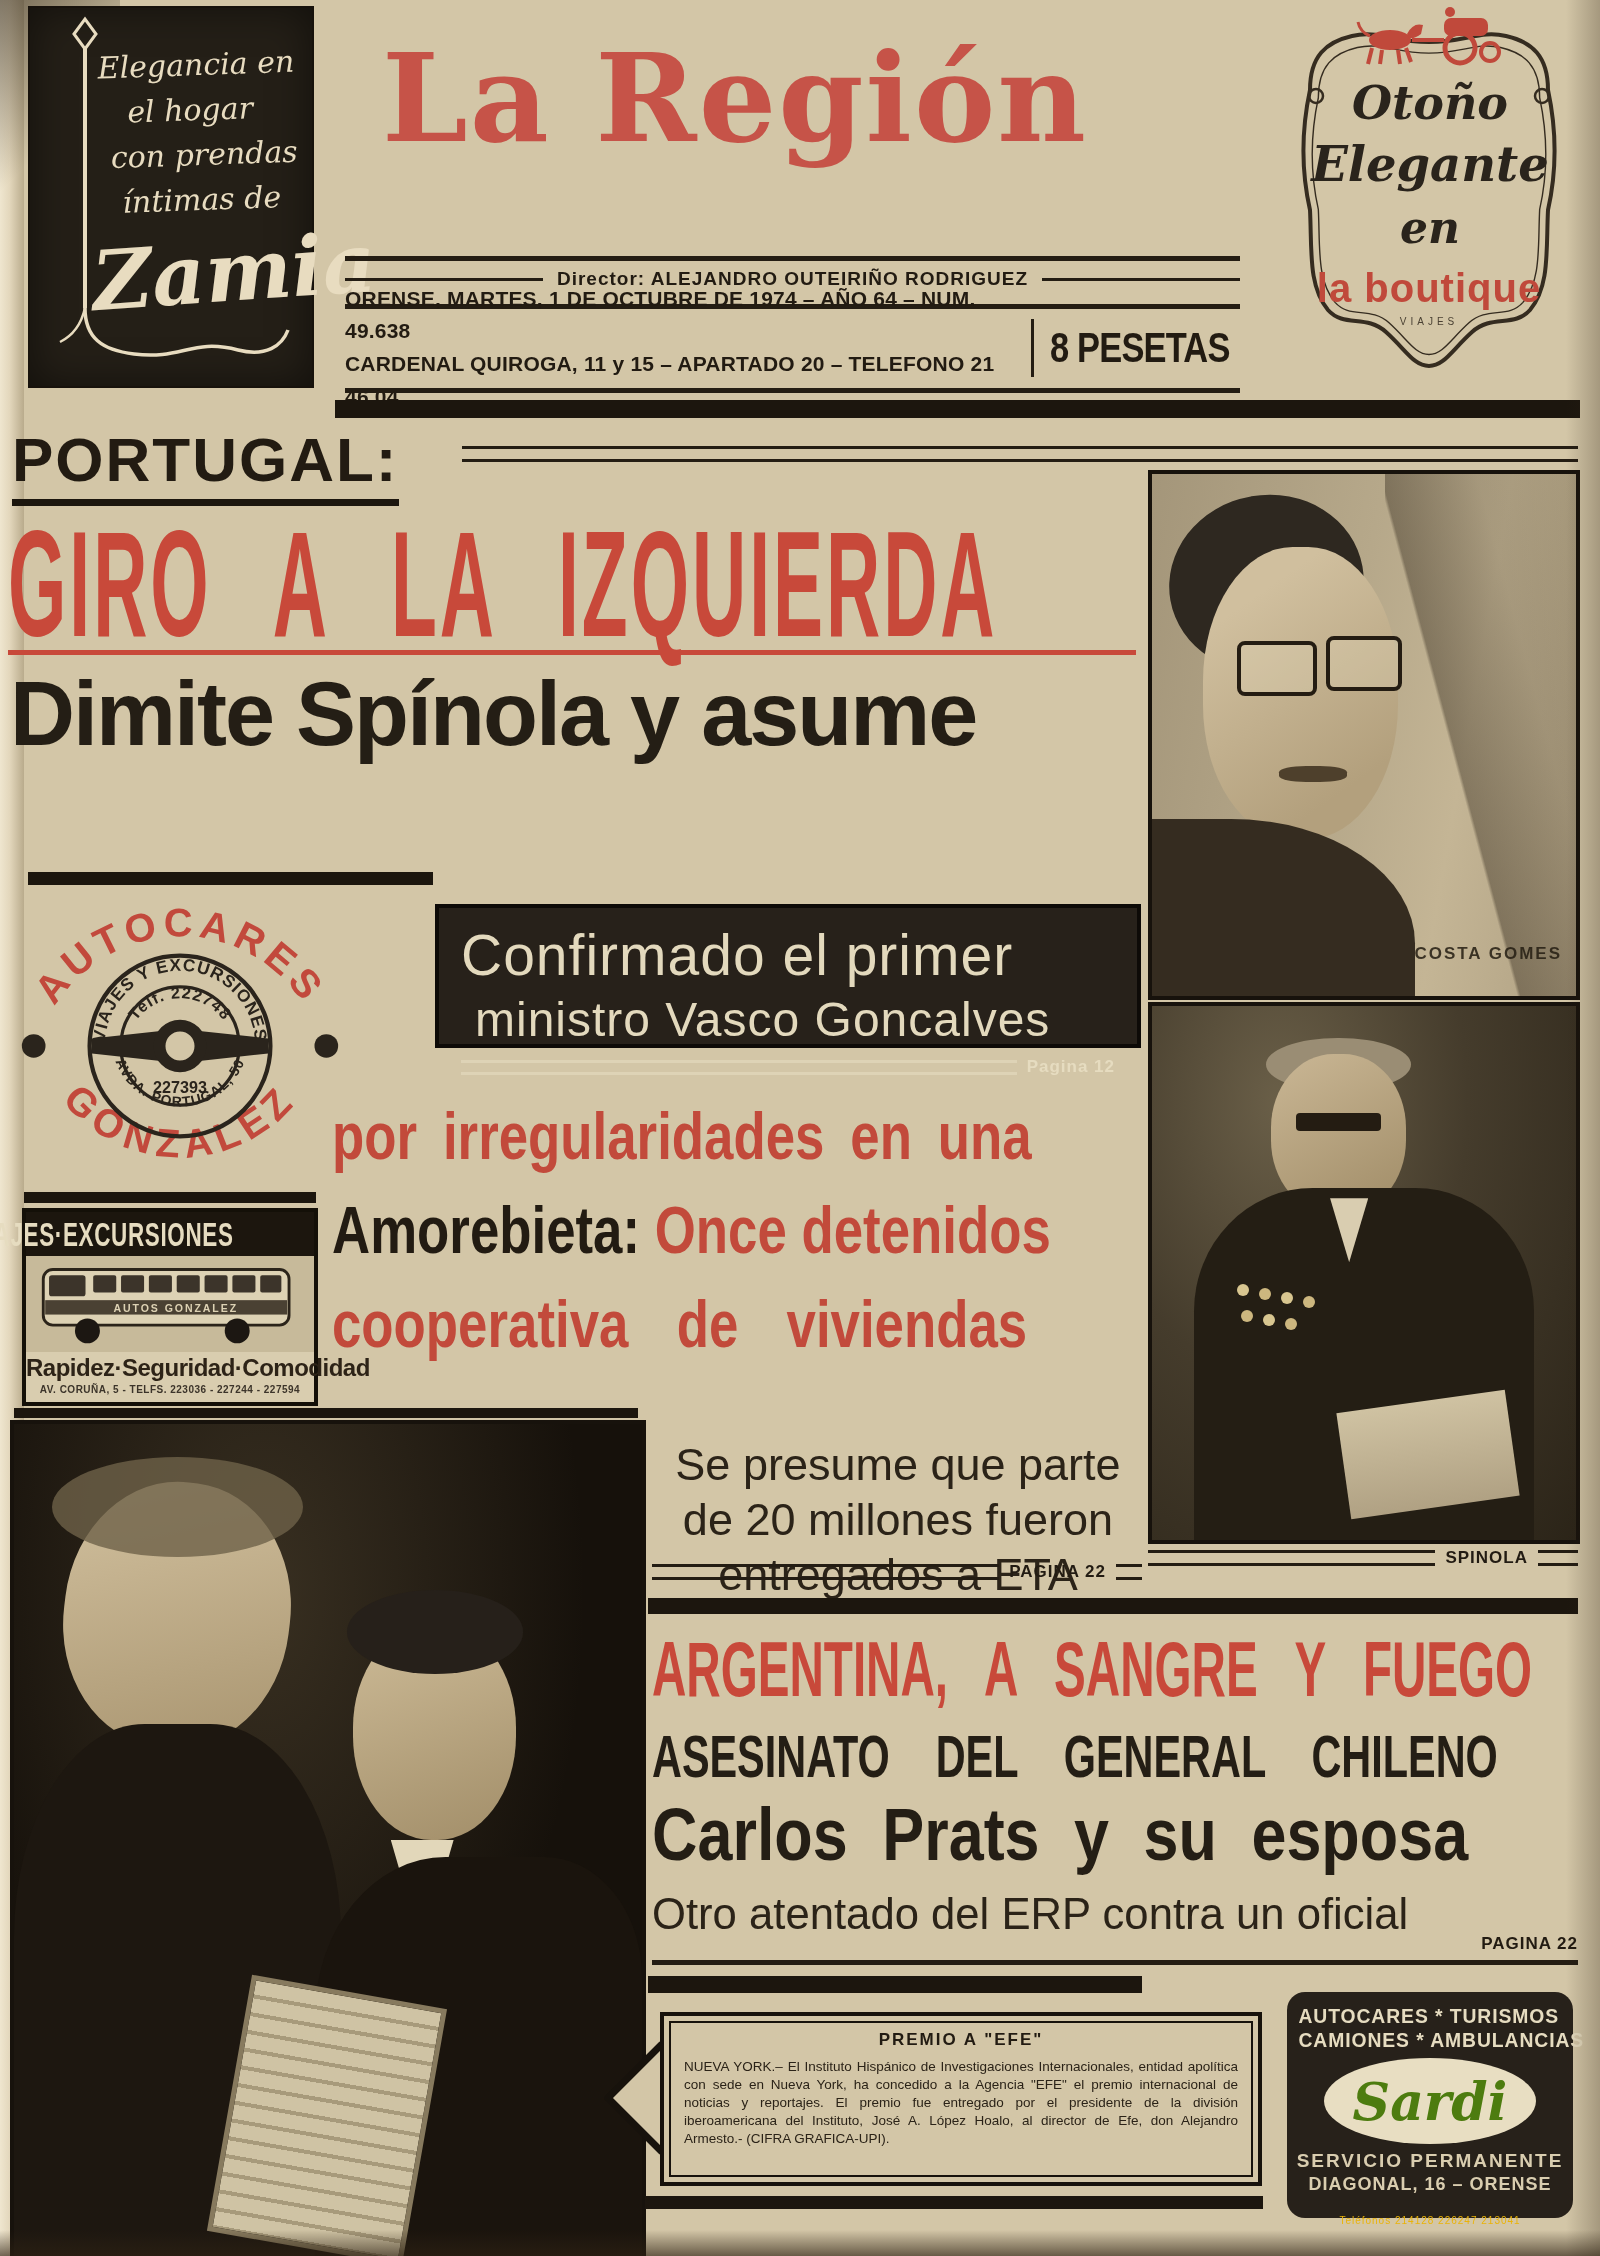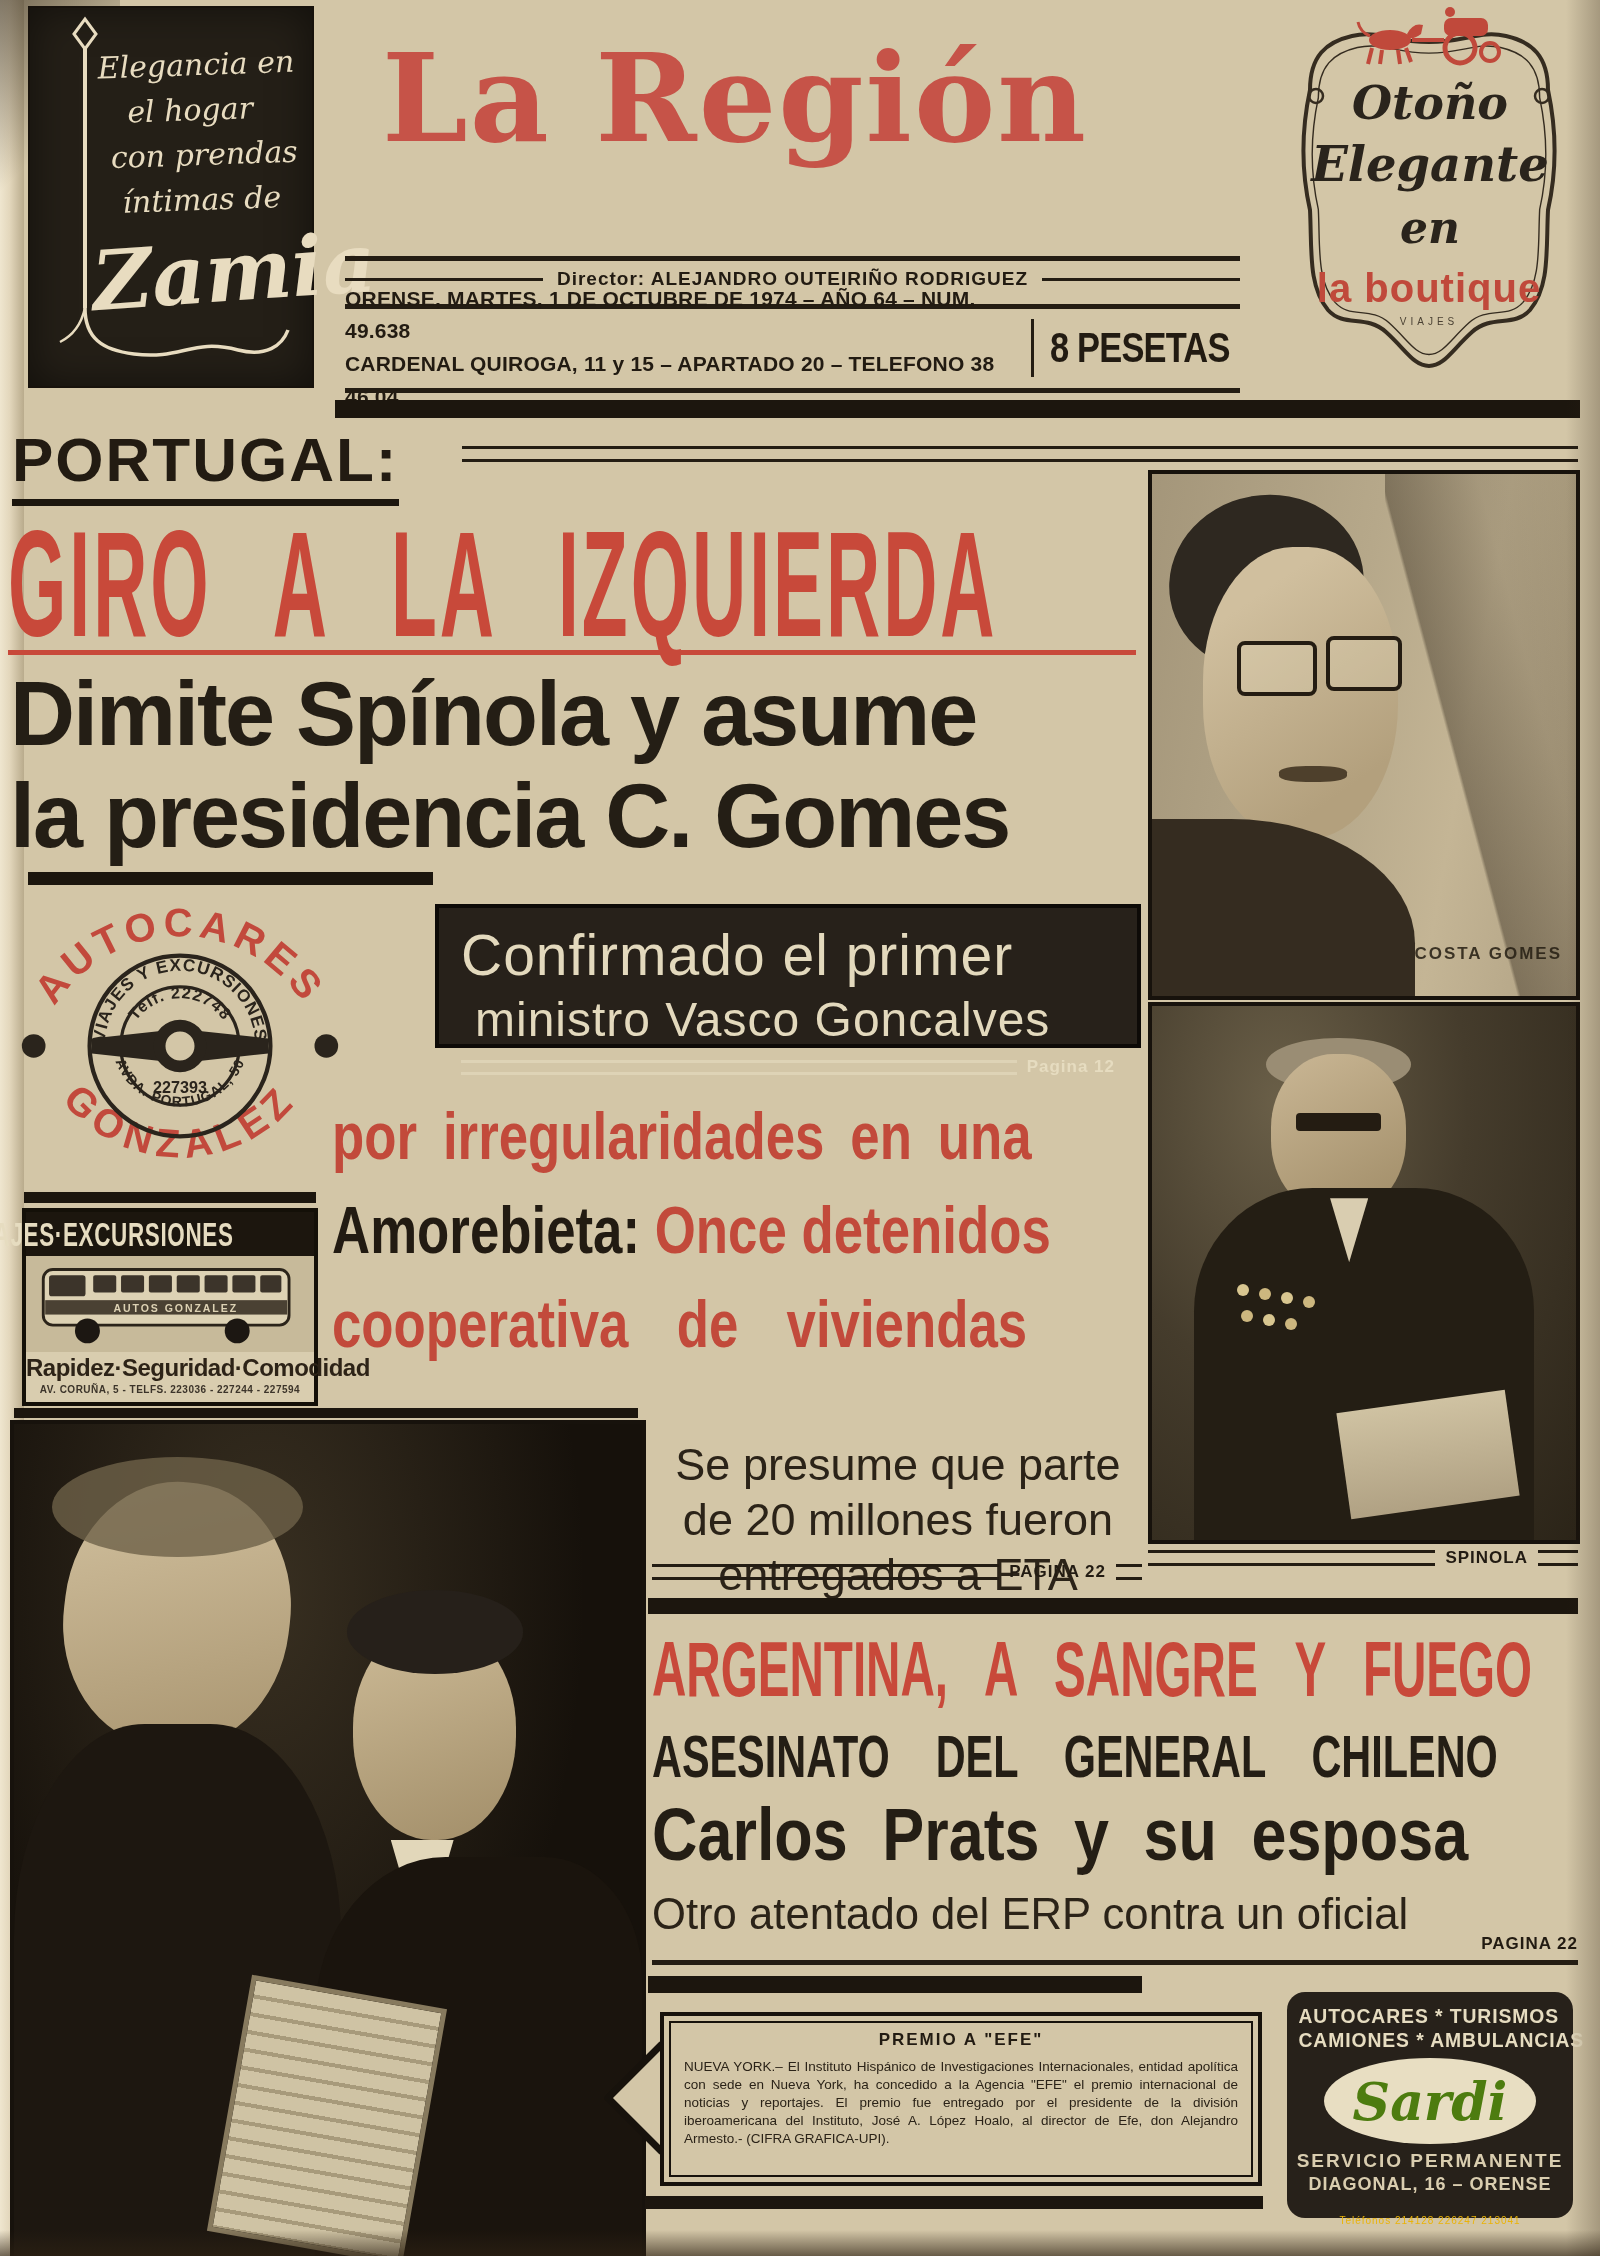--- a/index.html
+++ b/index.html
@@ -119,42 +119,41 @@
   <div class="abs rule" style="left:345px;top:256px;width:895px;height:5px;"></div>
   <div class="abs" style="left:345px;top:268px;width:895px;display:flex;align-items:center;gap:14px;">
     <div class="rule" style="flex:1;height:3px;"></div>
     <div style="font-weight:bold;font-size:19px;letter-spacing:1px;">Director: ALEJANDRO OUTEIRIÑO RODRIGUEZ</div>
     <div class="rule" style="flex:1;height:3px;"></div>
   </div>
   <div class="abs rule" style="left:345px;top:304px;width:895px;height:5px;"></div>
   <div class="abs" style="left:345px;top:312px;width:895px;height:72px;display:flex;align-items:center;">
     <div style="flex:1;font-weight:bold;font-size:21px;line-height:1.55;letter-spacing:.2px;">
       <div>ORENSE, MARTES, 1 DE OCTUBRE DE 1974 – AÑO 64 – NUM. 49.638</div>
-      <div>CARDENAL QUIROGA, 11 y 15 – APARTADO 20 – TELEFONO 38 46 04</div>
+      <div>CARDENAL QUIROGA, 11 y 15 – APARTADO 20 – TELEFONO 21 46 04</div>
     </div>
     <div style="width:3px;height:58px;background:#241d13;margin:0 16px;"></div>
     <div style="width:190px;">
       <span class="cx" style="font-size:42px;font-weight:600;transform:scaleX(.82);letter-spacing:-1px;">8 PESETAS</span>
     </div>
   </div>
   <div class="abs rule" style="left:345px;top:388px;width:895px;height:5px;"></div>
   <div class="abs bar" style="left:335px;top:400px;width:1245px;height:18px;"></div>
 
   <div class="abs" style="left:12px;top:424px;font-size:62px;font-weight:900;letter-spacing:2px;
        border-bottom:7px solid #1c160e;padding-bottom:4px;">PORTUGAL:</div>
   <div class="abs dbl" style="left:462px;top:446px;width:1116px;"></div>
 
   <div class="abs" style="left:8px;top:498px;height:150px;">
     <span class="cx giro" style="transform:scaleX(.50);">GIRO A LA IZQUIERDA</span>
   </div>
   <div class="abs" style="left:8px;top:650px;width:1128px;height:5px;background:#c8493a;"></div>
 
   <div class="abs dimite" style="left:10px;top:664px;width:1135px;">
     <div class="nw">Dimite Spínola y asume</div>
-    <div class="nw">la presidencia C. Gomes</div>
   </div>
 
   <div class="abs bar" style="left:28px;top:872px;width:405px;height:13px;"></div>
 
   <div class="abs confbox">
     <div class="conf1 nw">Confirmado el primer</div>
     <div class="conf2 nw" style="margin-top:4px;padding-left:14px;">ministro Vasco Goncalves</div>
     <div class="pagrow" style="margin-top:10px;">
       <div class="dbl-cream" style="flex:1;"></div>
       <div class="pagelabel cream">Pagina 12</div>

